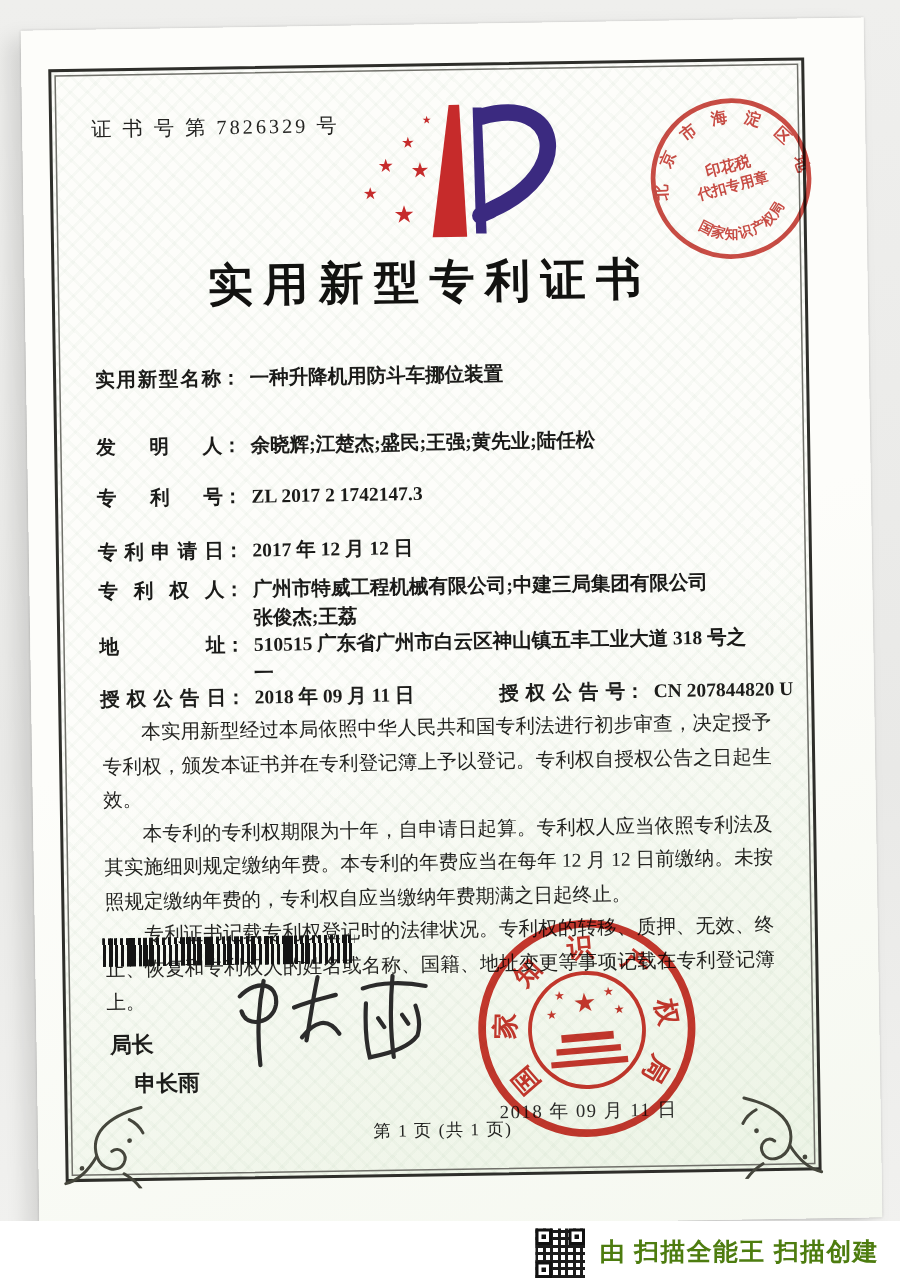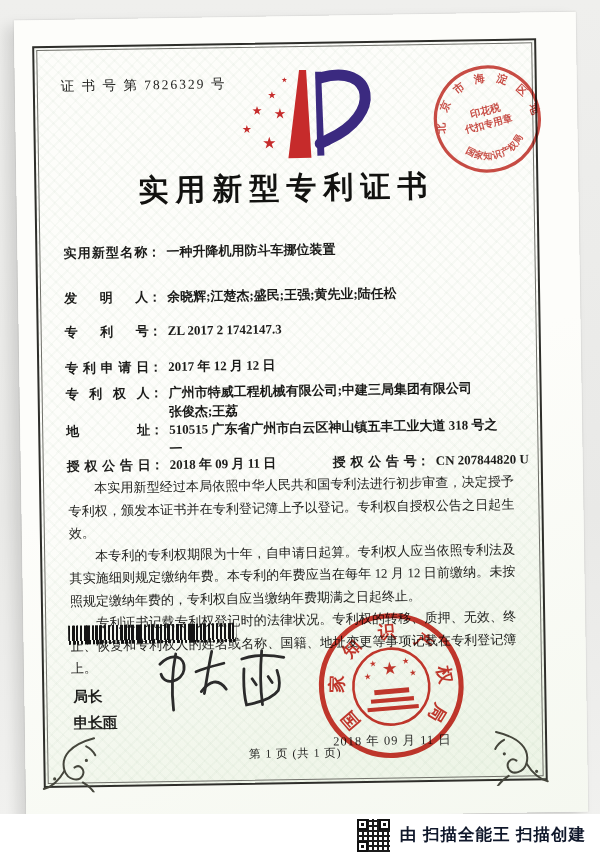--- a/index.html
+++ b/index.html
@@ -35,33 +35,33 @@
   .grant-group{position:absolute;display:flex;font-size:13px;font-weight:600;line-height:19px;}
   .paras{position:absolute;left:27px;right:27px;top:430px;font-size:13px;line-height:22.5px;text-align:justify;color:#232320;}
   .paras p{margin:0;text-indent:2em;}
   .barcode{position:absolute;left:25px;top:578px;width:168px;height:19px;
     background-image:
       repeating-linear-gradient(90deg,#141414 0 2px,transparent 2px 4px),
       repeating-linear-gradient(90deg,#141414 0 1px,transparent 1px 9px),
       repeating-linear-gradient(90deg,transparent 0 5px,#141414 5px 7px,transparent 7px 13px);
   }
   .director-label{position:absolute;left:29px;top:640px;font-size:14.5px;font-weight:700;}
-  .director-name{position:absolute;left:29px;top:666px;font-size:14.5px;font-weight:600;text-decoration:underline;}
+  .director-name{position:absolute;left:45px;top:666px;font-size:14.5px;font-weight:600;}
   .signature{position:absolute;left:102px;top:596px;}
   .seal-main{position:absolute;left:270px;top:566px;width:154px;height:154px;transform:rotate(-4deg);mix-blend-mode:multiply;opacity:.93;}
   .seal-date{position:absolute;left:288px;top:690px;font-size:12.5px;letter-spacing:1px;color:#2a2a28;z-index:0;}
   .page-footer{position:absolute;left:0;right:0;top:702px;text-align:center;font-size:11.5px;color:#232321;letter-spacing:1px;}
   .flourish{position:absolute;pointer-events:none;}
   .flourish.bl{left:-5px;bottom:-7px;}
   .flourish.br{right:-5px;bottom:-7px;transform:scaleX(-1);}
   .scan-footer{
     position:absolute;left:0;right:0;bottom:0;height:42px;background:#ffffff;
     display:flex;align-items:center;justify-content:flex-end;gap:10px;padding-right:14px;box-sizing:border-box;
   }
-  .scan-credit{font-family:"Liberation Sans","DejaVu Sans",sans-serif;font-size:16.5px;font-weight:bold;color:#0f172a;letter-spacing:1px;}
+  .scan-credit{font-family:"Liberation Sans","DejaVu Sans",sans-serif;font-size:16.5px;font-weight:bold;color:#4d7c0f;letter-spacing:1px;}
   .qr{position:relative;width:33px;height:33px;flex:none;
     background-image:
       repeating-linear-gradient(0deg,#1c1c1c 0 2px,transparent 2px 5px),
       repeating-linear-gradient(90deg,#1c1c1c 0 2px,transparent 2px 5px);
   }
   .qr .finder{position:absolute;width:11px;height:11px;background:#111;box-shadow:inset 0 0 0 2px #111,inset 0 0 0 4px #fff;}
   .qr .f-tl{left:0;top:0;}
   .qr .f-tr{right:0;top:0;}
   .qr .f-bl{left:0;bottom:0;}
   svg text{user-select:none;}

